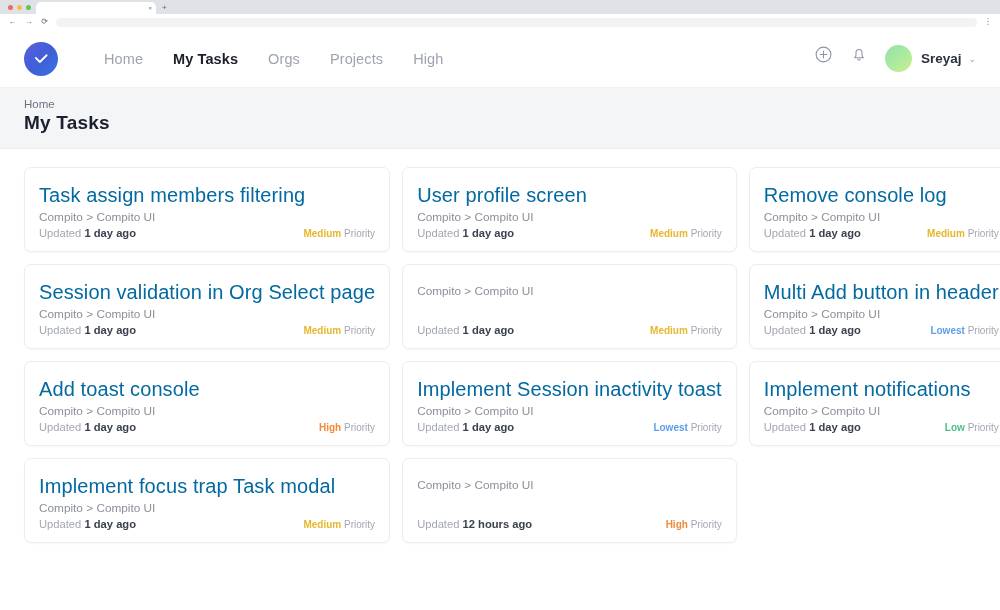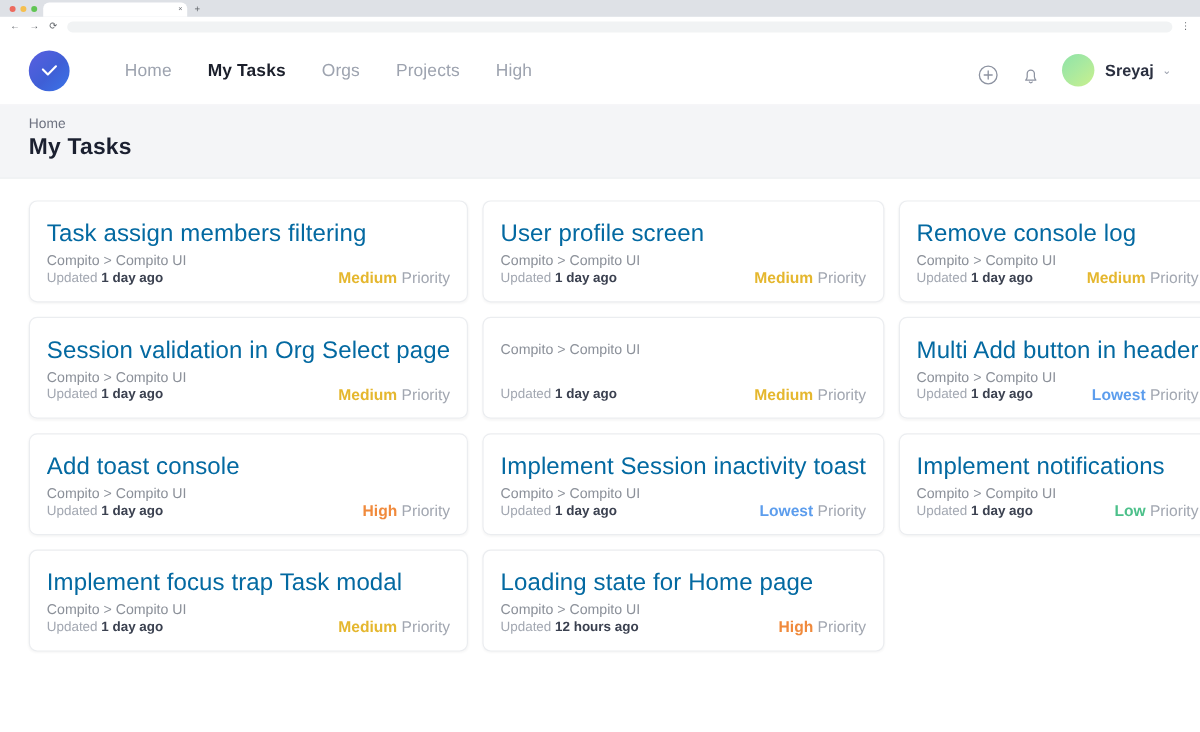--- a/index.html
+++ b/index.html
@@ -49,21 +49,21 @@
     background: linear-gradient(135deg, #5a5fe0 0%, #3f5fd6 55%, #3a74e8 100%);
     display: flex; align-items: center; justify-content: center;
     flex: none;
   }
   .logo svg { display: block; }
   .nav { display: flex; align-items: center; gap: 30px; margin-left: 46px; }
   .nav-item {
     font-size: 14.5px; color: #9da3af; letter-spacing: .1px;
   }
   .nav-item.active { color: #1b1f2b; font-weight: 700; }
-  .header-right { margin-left: auto; display: flex; align-items: flex-end; gap: 17px; }
+  .header-right { margin-left: auto; display: flex; align-items: flex-start; gap: 17px; }
   .hicon { color: #8d93a1; display: flex; align-items: center; }
   .avatar {
     width: 27px; height: 27px; border-radius: 50%;
     background: linear-gradient(140deg, #8fe3a8 0%, #a8e9a0 45%, #c9f08d 100%);
     flex: none;
   }
   .user-name { font-size: 13.5px; color: #2b3040; font-weight: 700; margin-left: 9px; }
   .caret { margin-left: 7px; color: #9aa0ad; font-size: 9px; }
 
   
@@ -89,21 +89,21 @@
   .card-title {
     font-size: 20px; color: #0369a1; letter-spacing: .1px;
     white-space: nowrap; overflow: hidden; text-overflow: ellipsis;
   }
   .card-path { font-size: 11.8px; color: #8b9099; margin-top: 3px; }
   .card-footer {
     margin-top: auto; display: flex; align-items: center; justify-content: space-between;
   }
   .updated { font-size: 11.2px; color: #a2a7b1; }
   .updated b { color: #3b4150; font-weight: 700; }
-  .priority { font-size: 13px; color: #a2a7b1; }
+  .priority { font-size: 10px; color: #a2a7b1; }
   .priority .lvl { font-weight: 700; }
   .lvl.Medium { color: #e5b72e; }
   .lvl.High   { color: #f08a3c; }
   .lvl.Low    { color: #4cc08a; }
   .lvl.Lowest { color: #5c9ded; }
 </style>
 </head>
 <body>
 
 <div class="browser-chrome">
@@ -243,21 +243,20 @@
       </div>
       <div class="card">
         <div class="card-title">Implement focus trap Task modal</div>
         <div class="card-path"><span>Compito</span> <span>&gt;</span> <span>Compito UI</span></div>
         <div class="card-footer">
           <span class="updated"><span>Updated</span> <b>1 day ago</b></span>
           <span class="priority"><span class="lvl Medium">Medium</span> <span>Priority</span></span>
         </div>
       </div>
       <div class="card">
-        <div class="card-title">Loading state for Home page</div>
         <div class="card-path"><span>Compito</span> <span>&gt;</span> <span>Compito UI</span></div>
         <div class="card-footer">
           <span class="updated"><span>Updated</span> <b>12 hours ago</b></span>
           <span class="priority"><span class="lvl High">High</span> <span>Priority</span></span>
         </div>
       </div>
     </div>
 </div>
 
 </body></html>

